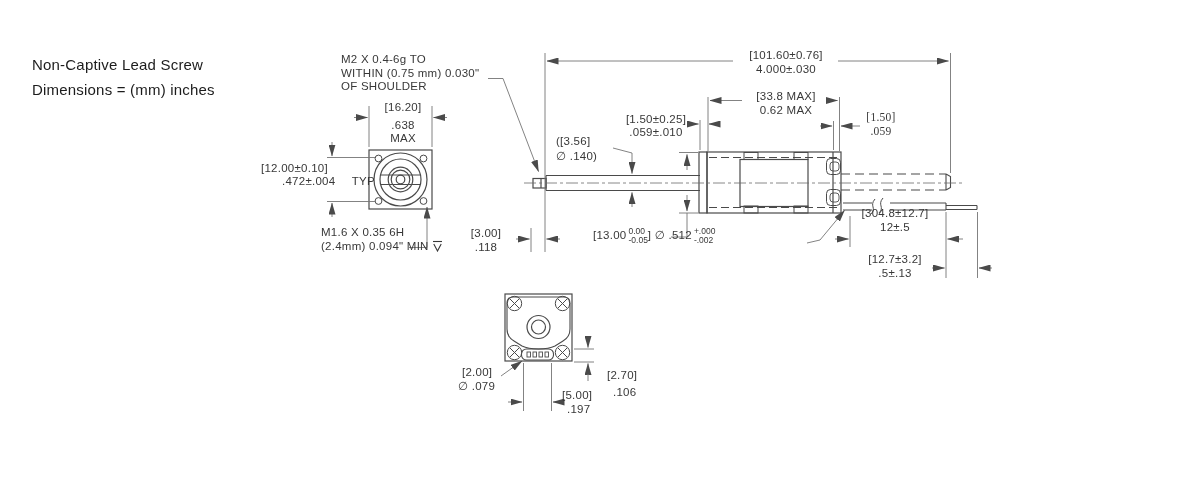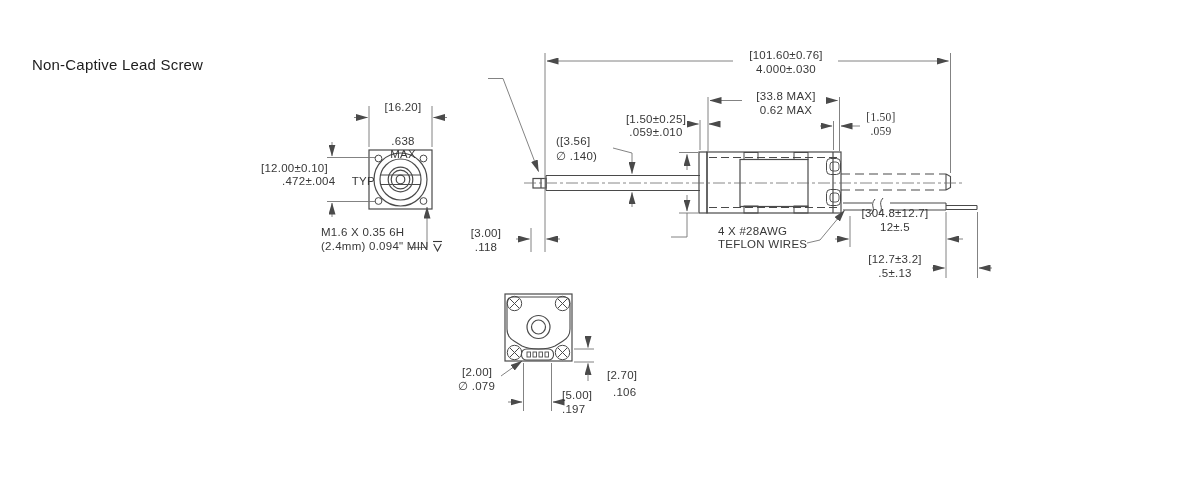--- a/index.html
+++ b/index.html
@@ -166,26 +166,32 @@
     <line x1="574" y1="349" x2="594" y2="349"></line>
     <line x1="574" y1="362" x2="594" y2="362"></line>
     <line x1="588" y1="337" x2="588" y2="347.5" marker-end="url(#arr)"></line>
     <line x1="588" y1="374" x2="588" y2="363.5" marker-end="url(#arr)"></line>
     <line x1="588" y1="374" x2="588" y2="381"></line>
   </g>
 </svg>
 
   <div class="lbl title" style="left:32px;top:52px;">
     <div>Non-Captive Lead Screw</div>
-  </div>
-
+    <div>Dimensions = (mm) inches</div>
+  </div>
+
+  <div class="lbl" style="left:341px;top:53px;">
+    <div>M2 X 0.4-6g TO</div>
+    <div>WITHIN (0.75 mm) 0.030"</div>
+    <div>OF SHOULDER</div>
+  </div>
 
   <div class="lbl c" style="left:403px;top:101px;">
     <div>[16.20]</div>
-    <div style="margin-top:20px;">.638</div>
+    <div style="margin-top:4px;">.638</div>
     <div>MAX</div>
   </div>
 
   <div class="lbl" style="left:261px;top:161.5px;">
     <div>[12.00±0.10]</div>
     <div style="margin-left:21px;">
       <span>.472±.004</span>
       <span style="margin-left:13px;">TYP</span>
     </div>
   </div>
@@ -210,59 +216,72 @@
   <div class="lbl" style="left:556px;top:134px;line-height:15px;">
     <div>([3.56]</div>
     <div>∅ .140)</div>
   </div>
 
   <div class="lbl c" style="left:656px;top:112.5px;">
     <div>[1.50±0.25]</div>
     <div>.059±.010</div>
   </div>
 
+  <div class="lbl" style="left:593px;top:221px;">
+    <div class="tolrow">
+      <span>[13.00</span>
+      <span class="tol">
+        <span>0.00</span>
+        <span>-0.05</span>
+      </span>
+      <span>]</span>
+    </div>
+    <div class="tolrow" style="margin-top:6px;">
+      <span>∅ .512</span>
+      <span class="tol">
+        <span>+.000</span>
+        <span>-.002</span>
+      </span>
+    </div>
+  </div>
 
   <div class="lbl c" style="left:786px;top:49px;">
     <div>[101.60±0.76]</div>
     <div>4.000±.030</div>
   </div>
 
   <div class="lbl c" style="left:786px;top:90px;">
     <div>[33.8 MAX]</div>
     <div>0.62 MAX</div>
   </div>
 
   <div class="lbl c" style="left:881px;top:111px;font-family:Liberation Serif, serif;">
     <div>[1.50]</div>
     <div>.059</div>
   </div>
 
-  <div class="lbl" style="left:718px;top:224.5px;">
-    <div>4 X #28AWG</div>
-    <div>TEFLON WIRES</div>
-  </div>
 
   <div class="lbl c" style="left:895px;top:207px;">
     <div>[304.8±12.7]</div>
     <div>12±.5</div>
   </div>
 
   <div class="lbl c" style="left:895px;top:253px;">
     <div>[12.7±3.2]</div>
     <div>.5±.13</div>
   </div>
 
   <div class="lbl" style="left:462px;top:366px;">
     <div>[2.00]</div>
     <div style="margin-left:-4px;">∅ .079</div>
   </div>
 
   <div class="lbl" style="left:562px;top:389px;">
     <div>[5.00]</div>
-    <div style="">.197</div>
+    <div style="margin-left:5px;">.197</div>
   </div>
 
   <div class="lbl" style="left:607px;top:369px;">
     <div>[2.70]</div>
     <div style="margin-left:6px;margin-top:3px;">.106</div>
   </div>
 
 </div>
 
 </body></html>

